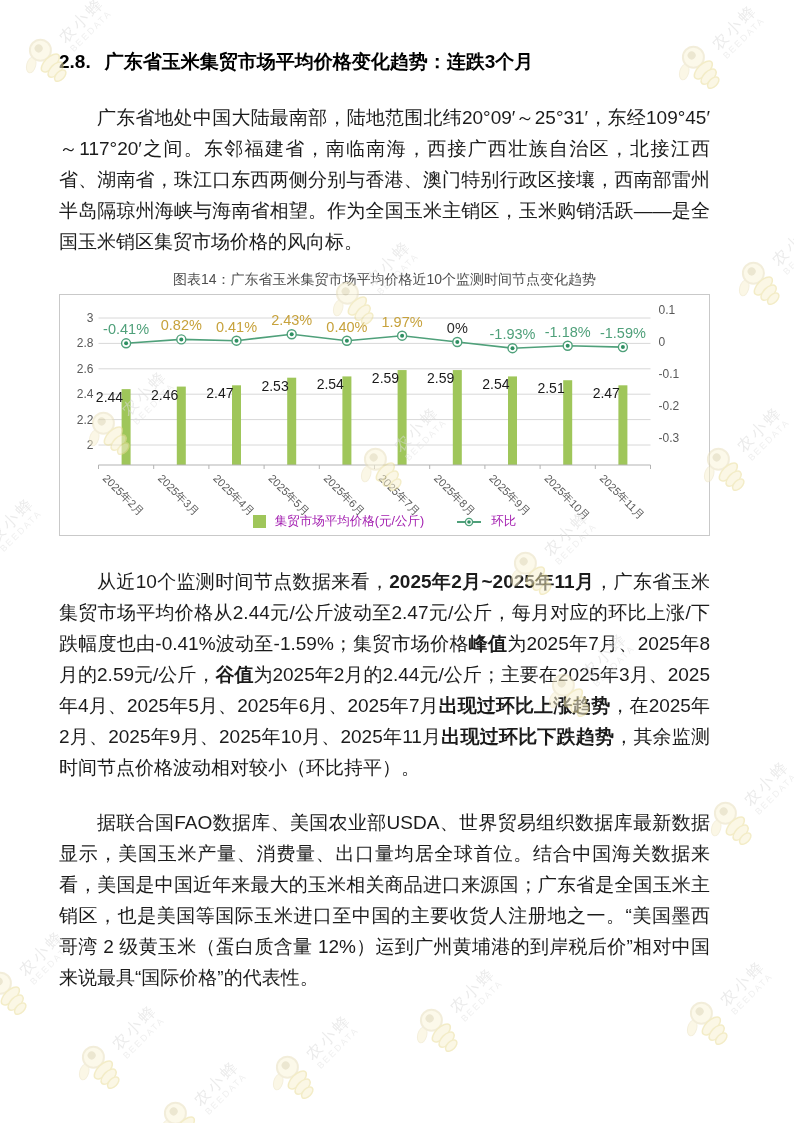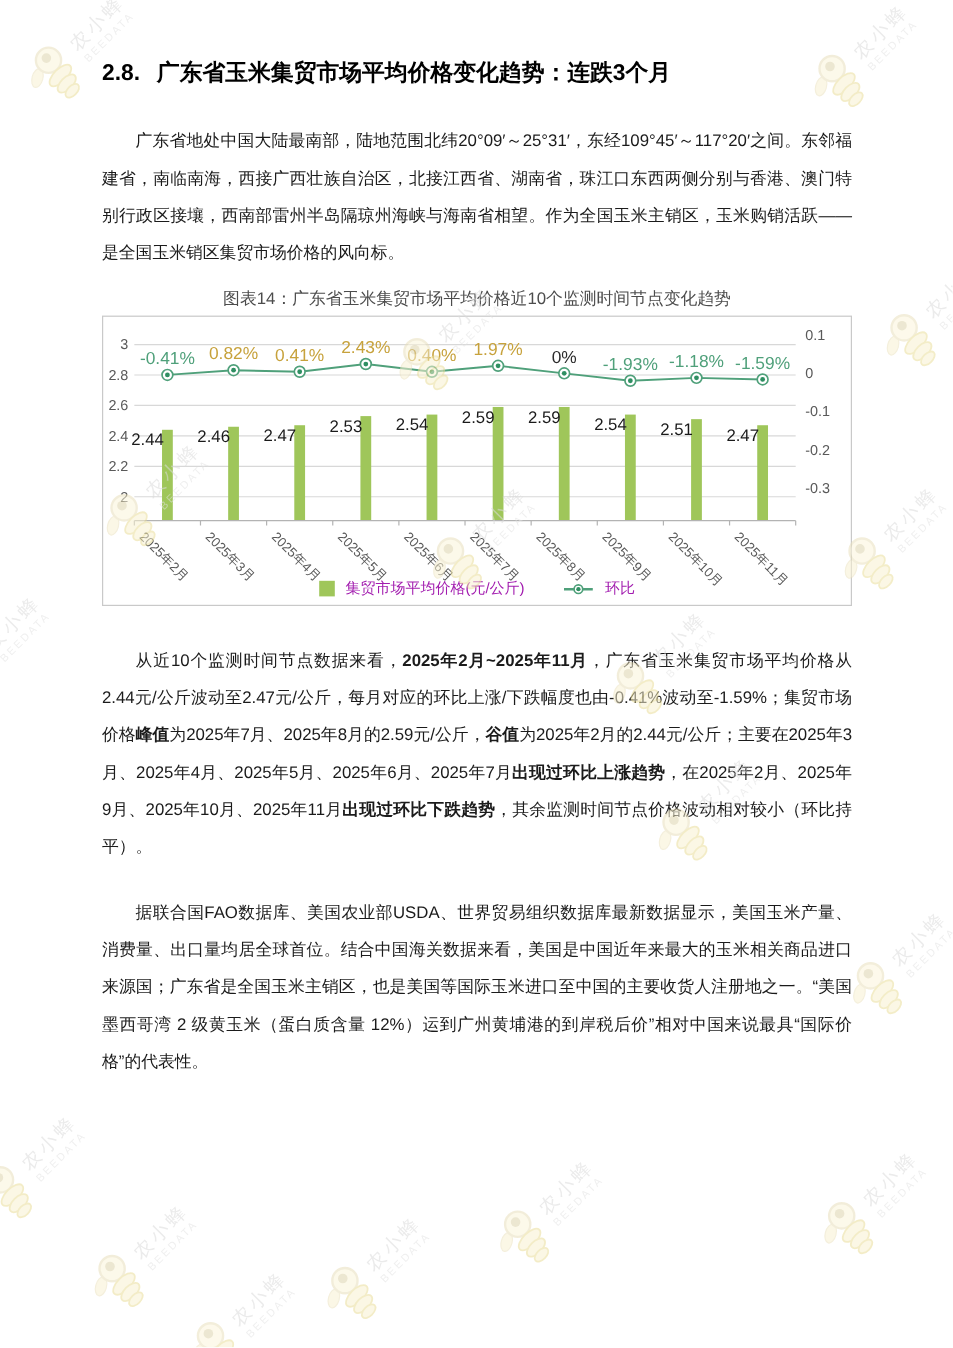--- a/index.html
+++ b/index.html
@@ -1,22 +1,22 @@
 <!DOCTYPE html>
 <html><head>
 <meta charset="utf-8">
 <style>
   *{margin:0;padding:0;box-sizing:border-box}
   html,body{background:#ffffff}
   .page{position:relative;width:794px;height:1123px;margin:0 auto;background:#fff;
         font-family:"Liberation Sans","DejaVu Sans",sans-serif;color:#1b1b1b;overflow:hidden}
-  .content{position:relative;z-index:1;padding:48px 84px 0 85px}
+  .content{position:relative;z-index:1;padding:48px 84px 0 59px}
   .sec-heading{font-size:19px;line-height:28px;font-weight:bold;color:#000}
   .sec-heading .no{margin-right:14px}
-  .body-para{font-size:14px;line-height:31px;text-align:justify;text-indent:2em;color:#1b1b1b}
+  .body-para{font-size:19px;line-height:31px;text-align:justify;text-indent:2em;color:#1b1b1b}
   .body-para b{font-weight:bold}
   .intro{margin-top:26px}
   .fig-title{margin-top:14px;text-align:center;font-size:14px;color:#4c4c4c}
   .chart-box{position:relative;margin-top:5px;height:242px;border:1px solid #c9c9c9;background:#fff}
   .chart-box svg.plot{display:block;width:100%;height:240px}
   .legend{position:absolute;left:0;right:0;bottom:5px;display:flex;justify-content:center;
           align-items:center;gap:9px;font-size:12.5px;color:#a21caf}
   .legend .sq{width:13px;height:13px;background:#9fc65a;display:inline-block}
   .legend .gap{width:14px}
   .caption{margin-top:7px;text-align:center;font-size:13px;color:#737373}

